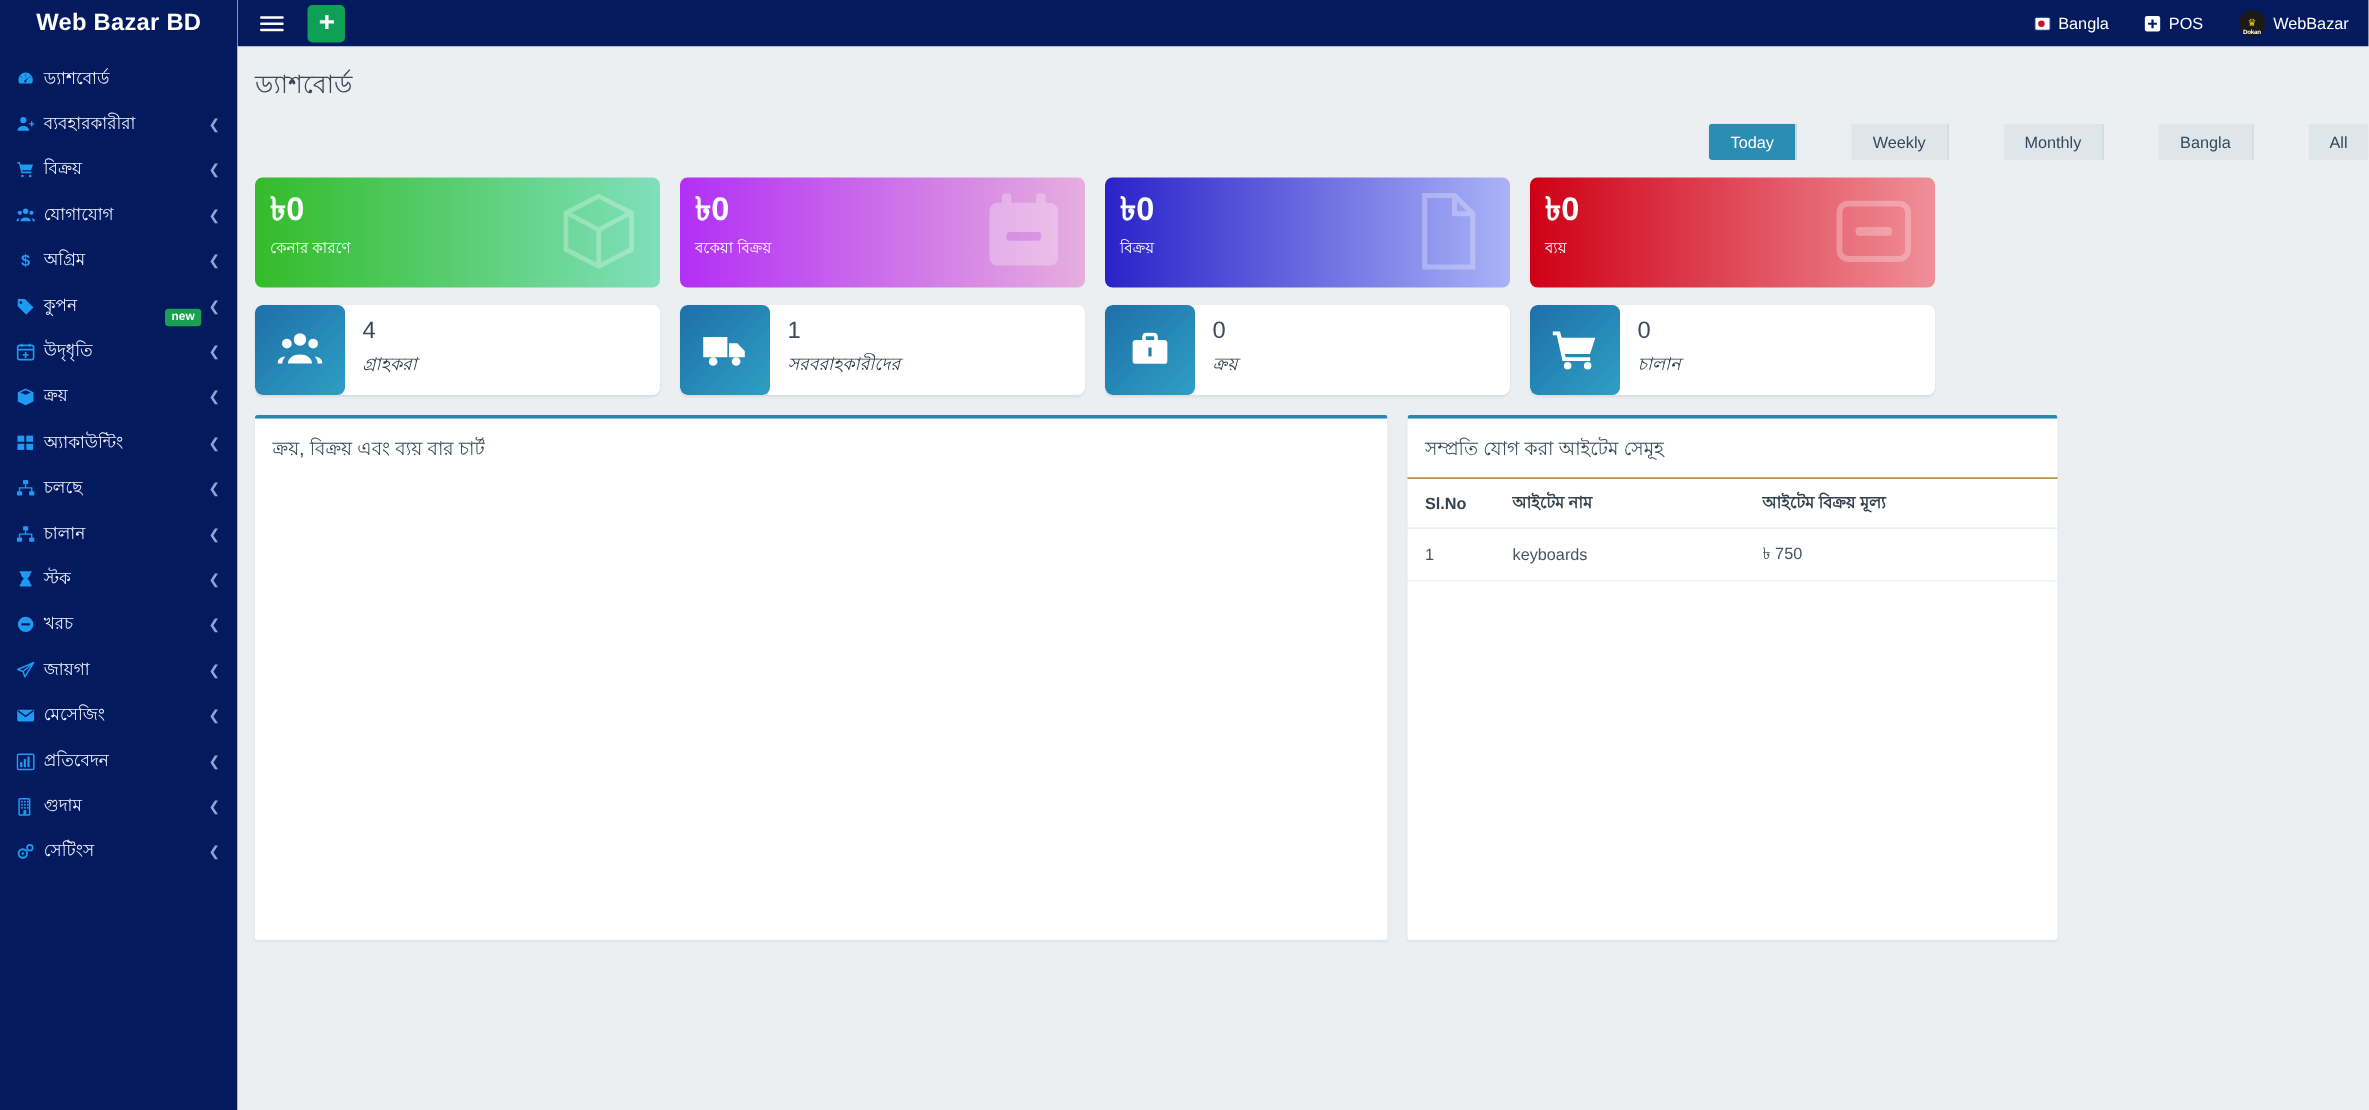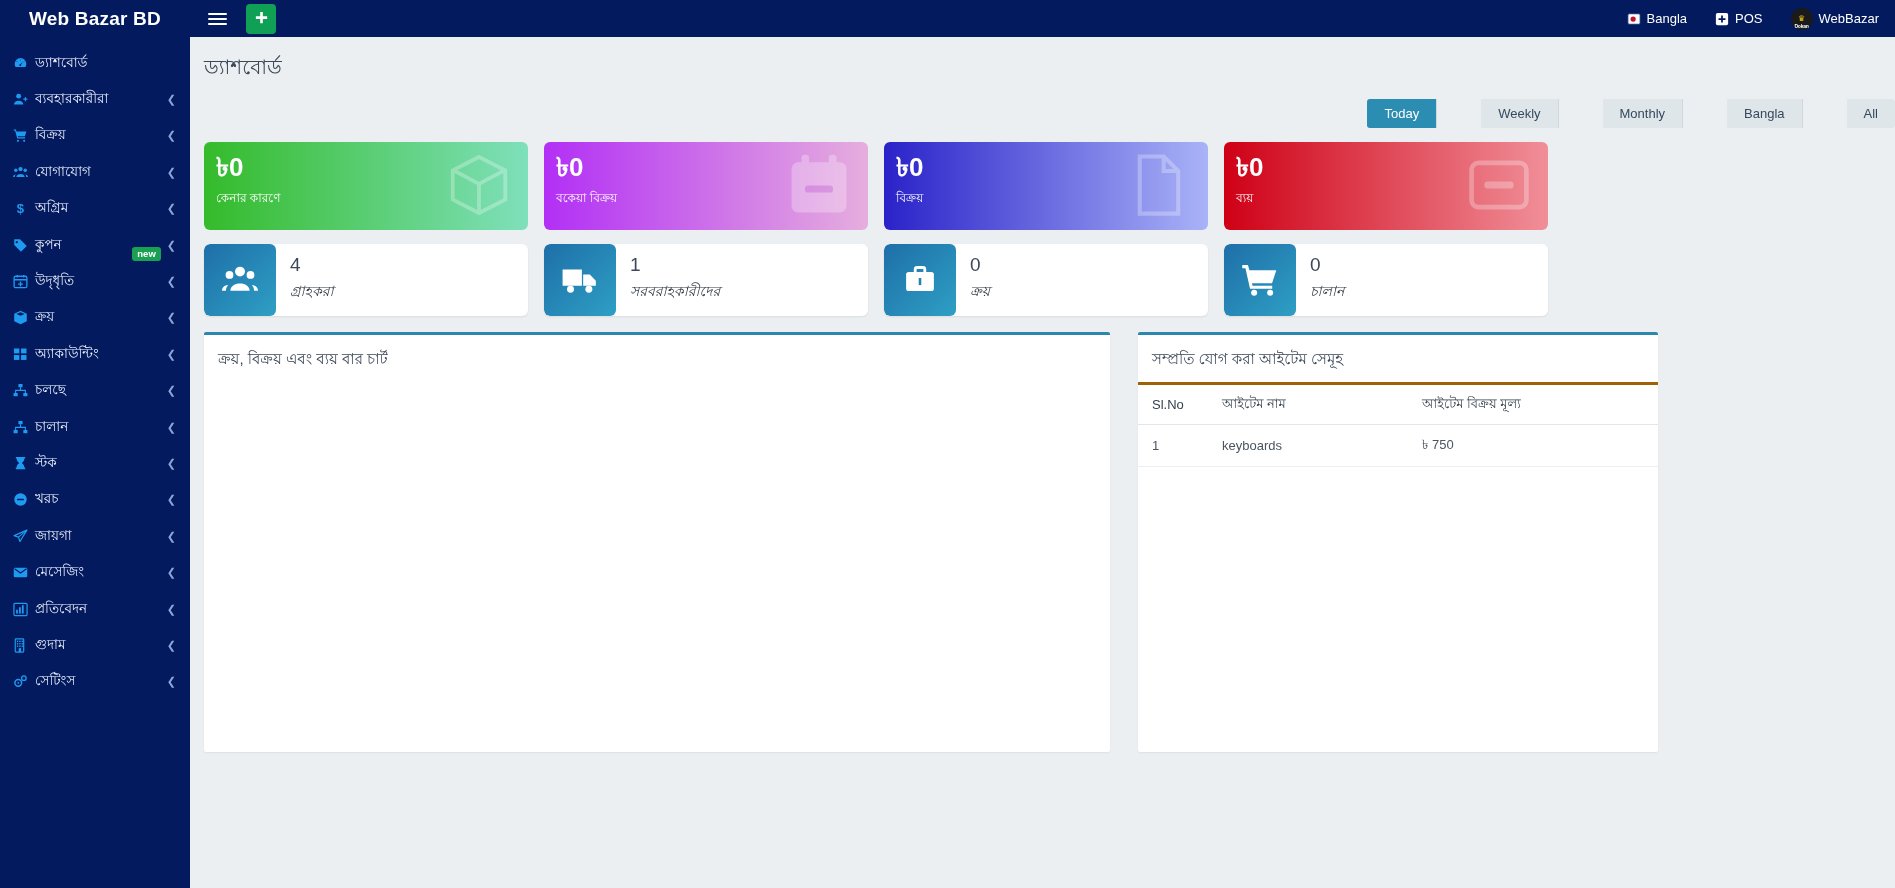--- a/index.html
+++ b/index.html
@@ -106,34 +106,34 @@
   .white-card .iconbox {
     width: 72px; flex:0 0 72px; border-radius:6px;
     background: linear-gradient(135deg,#1e6fa8 0%, #2e9fc4 100%);
     display:flex; align-items:center; justify-content:center; color:#fff;
   }
   .white-card .wc-body { padding: 11px 0 0 14px; }
   .white-card .num { font-size: 19px; color:#3c4858; line-height:1.1; }
   .white-card .cap { font-size: 14px; color:#2f3a45; margin-top: 4px; font-style: italic; }
 
   
-  .panels { display:flex; gap: 28px; padding-left: 14px; margin-top: 16px; height: 420px; }
+  .panels { display:flex; gap: 16px; padding-left: 14px; margin-top: 16px; height: 420px; }
   .panel {
     background:#fff; border-top: 3px solid #2b87ad; border-radius: 2px;
     box-shadow: 0 1px 2px rgba(0,0,0,.06);
   }
   .panel-chart { flex: 0 0 906px; height: 420px; }
   .panel-recent { flex: 0 0 520px; height: 420px; }
   .panel-head { padding: 12px 14px 10px 14px; font-size: 15px; color: #3c4858; }
   .chart-body { height: 360px; }
 
   table.recent { width: 100%; border-collapse: collapse; }
   table.recent th {
-    text-align: left; font-size: 13px; font-weight: normal; color:#36424e;
-    padding: 9px 8px 9px 14px; border-bottom: 1px solid #e4e7ea; border-top: 3px solid #a16207;
+    text-align: left; font-size: 13px; font-weight: bold; color:#36424e;
+    padding: 9px 8px 9px 14px; border-bottom: 1px solid #e4e7ea; border-top: 1px solid #a16207;
   }
   table.recent td {
     font-size: 13px; color:#4a5560; padding: 10px 8px 10px 14px;
     border-bottom: 1px solid #eceff1;
   }
   .col-sl { width: 70px; }
   .col-nm { width: 200px; }
 </style>
 </head>
 <body>

